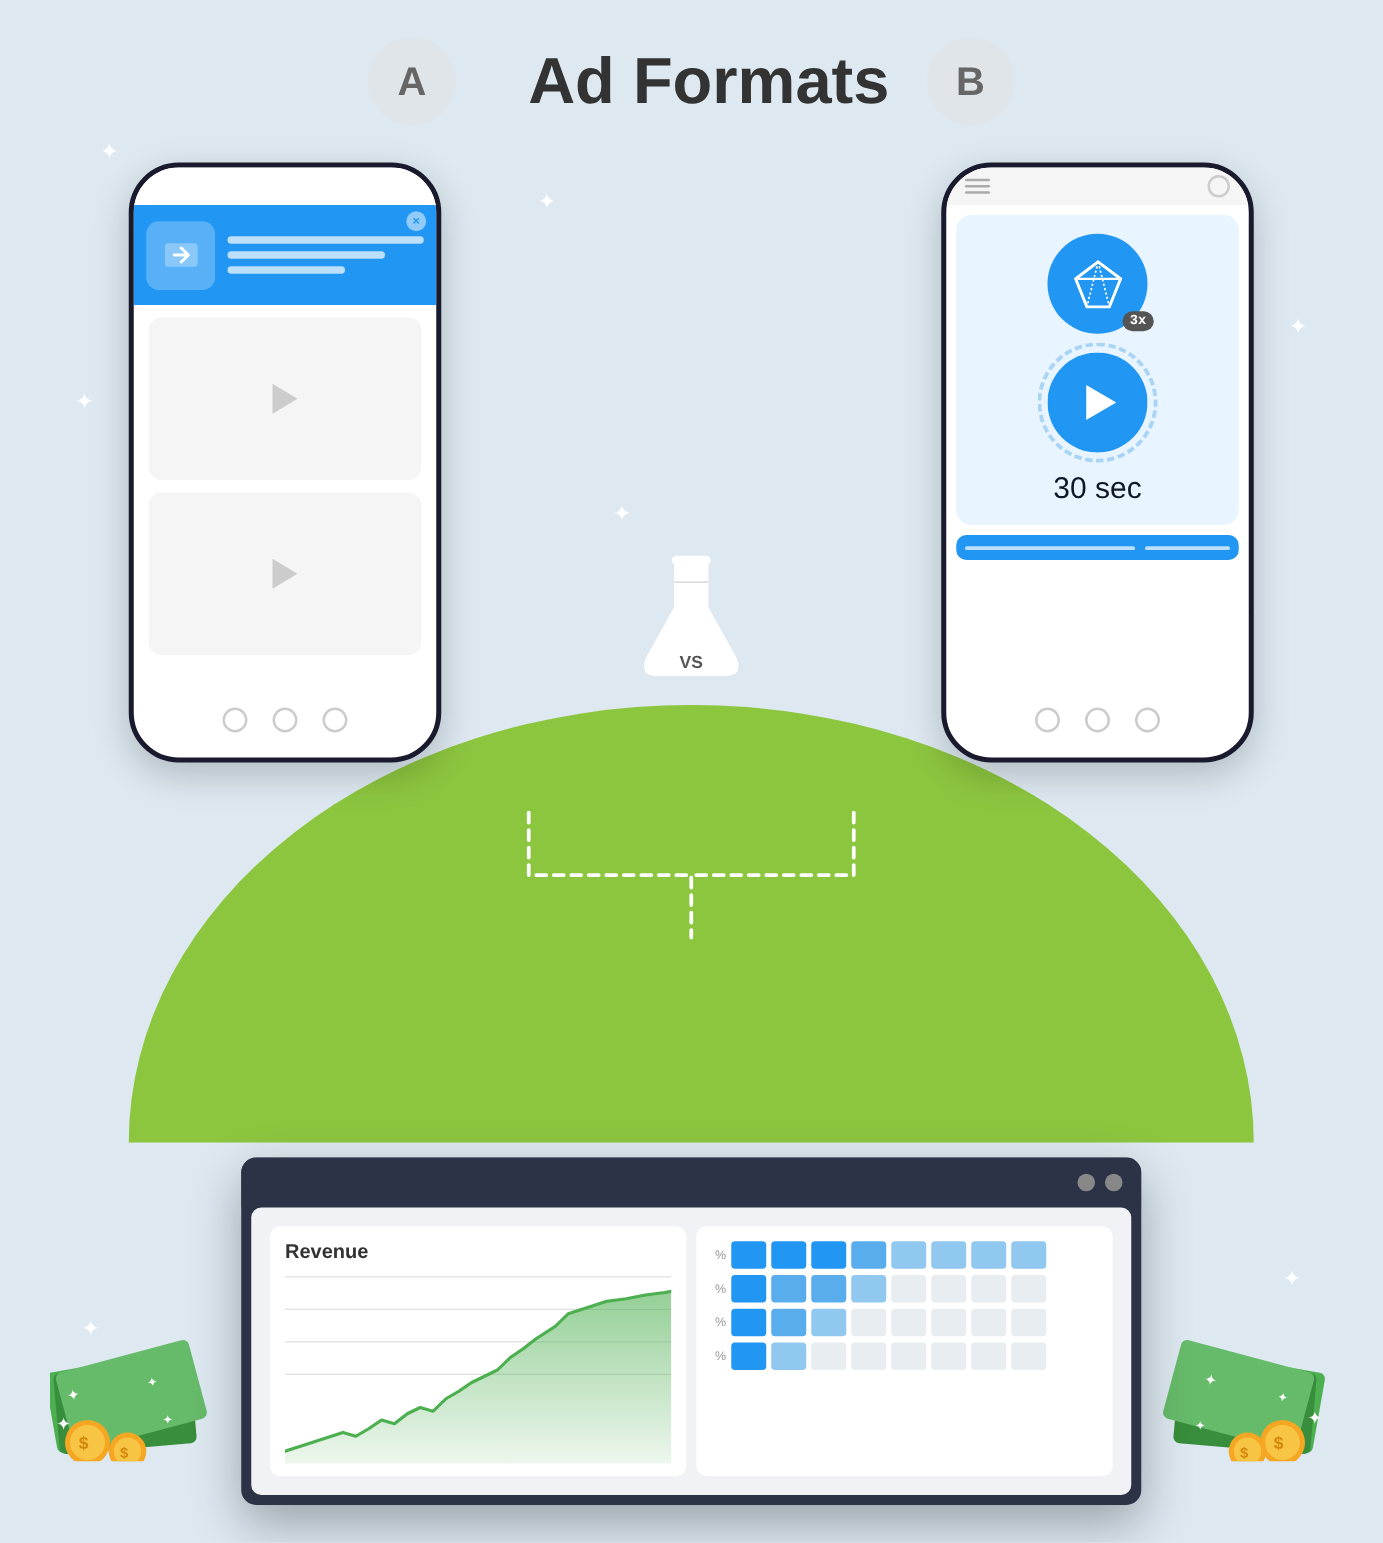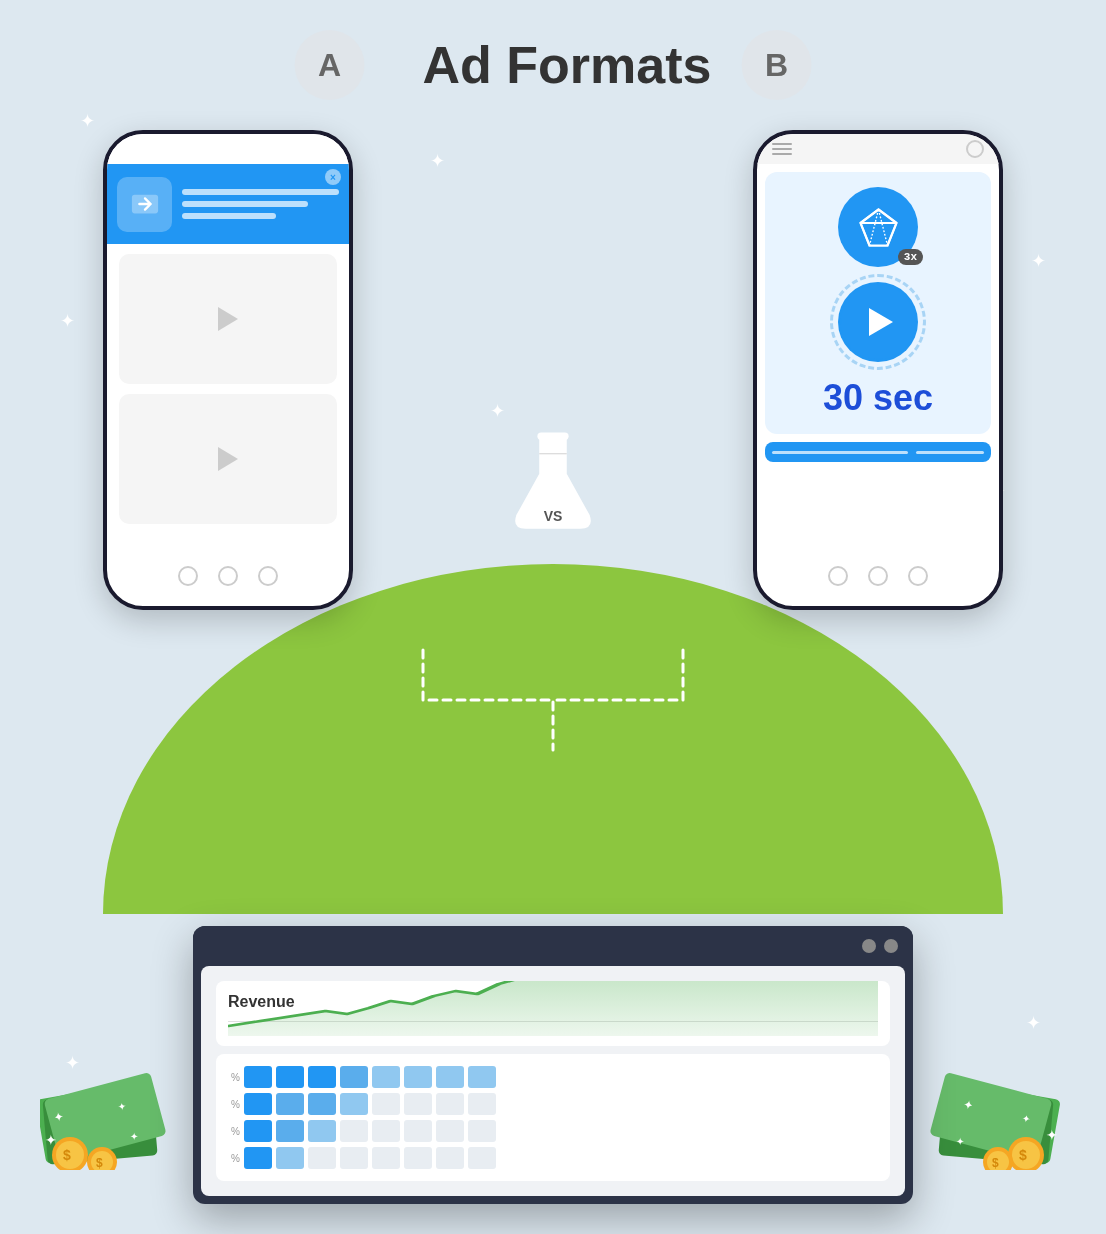--- a/index.html
+++ b/index.html
@@ -253,23 +253,23 @@
     }
     .play-triangle-white {
       width: 0;
       height: 0;
       border-style: solid;
       border-width: 14px 0 14px 24px;
       border-color: transparent transparent transparent white;
       margin-left: 5px;
     }
     .sec-label {
-      font-size: 36px;
-      font-weight: bold;
-      color: #1d4ed8;
+      font-size: 24px;
+      font-weight: normal;
+      color: #0f172a;
     }
     .phone-b-footer {
       background: #2196F3;
       margin: 0 8px 8px 8px;
       border-radius: 8px;
       height: 20px;
       display: flex;
       align-items: center;
       justify-content: center;
       gap: 8px;
@@ -294,21 +294,21 @@
     .nav-dot {
       width: 20px;
       height: 20px;
       border-radius: 50%;
       border: 2px solid #ccc;
     }
 
     
     .vs-container {
       position: absolute;
-      top: 298px;
+      top: 310px;
       left: 50%;
       transform: translateX(-50%);
       display: flex;
       flex-direction: column;
       align-items: center;
       z-index: 10;
     }
     .flask-shape {
       position: relative;
       width: 90px;
@@ -368,21 +368,20 @@
       background: #888;
     }
     .dashboard-content {
       background: #f0f2f5;
       margin: 0 8px 8px 8px;
       border-radius: 8px;
       display: flex;
       gap: 8px;
       padding: 15px;
       height: 230px;
-      flex-direction: column;
     }
 
     
     .revenue-panel {
       flex: 1;
       background: white;
       border-radius: 8px;
       padding: 12px;
       position: relative;
       overflow: hidden;

